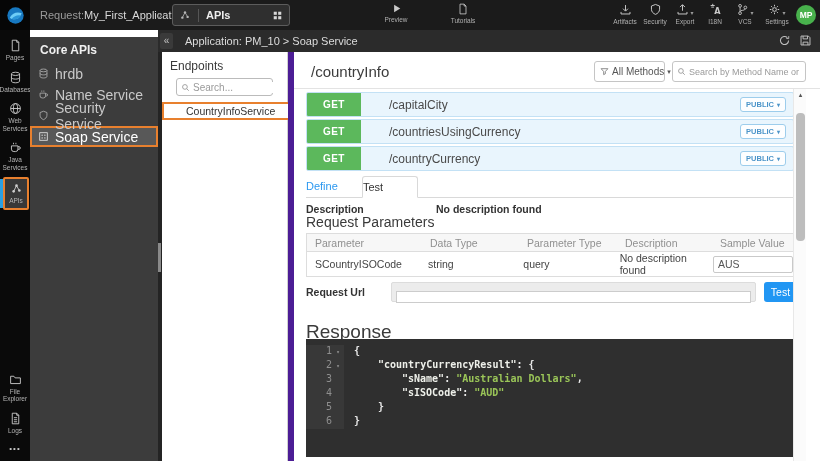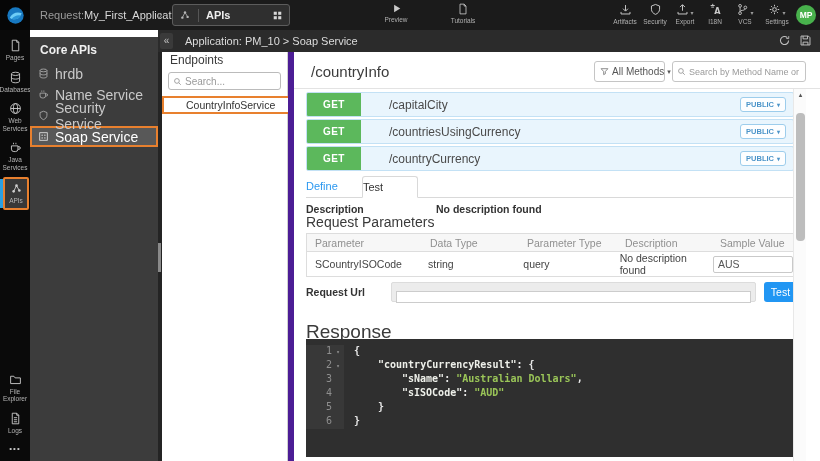--- a/index.html
+++ b/index.html
@@ -58,22 +58,22 @@
   
   .appbar { position:absolute; left:158px; top:30px; width:662px; height:22px; background:#2b2b2b; }
   .collapse-btn { position:absolute; left:2px; top:3px; width:13px; height:16px; background:#3a3a3a;
     color:#c5c5c5; font-size:10px; line-height:15px; text-align:center; border-radius:2px; cursor:pointer; }
   .appbar .title { position:absolute; left:27px; top:0; height:22px; line-height:22px; font-size:11px; color:#dcdcdc; }
   .appbar .acts { position:absolute; right:8px; top:4px; display:flex; gap:8px; color:#c0c0c0; }
 
   
   .endpoints { position:absolute; left:162px; top:52px; width:126px; height:409px; background:#fff;
     border-right:1px solid #d0d0d0; }
-  .ep-title { padding:1px 8px 4px; font-size:12px; color:#3a3a3a; }
-  .ep-search { margin:1px 6px 0; height:18px; border:1px solid #bbb; border-radius:3px; background:#fff;
+  .ep-title { padding:7px 8px 4px; font-size:12px; color:#3a3a3a; }
+  .ep-search { margin:1px 14px 0; height:18px; border:1px solid #bbb; border-radius:3px; background:#fff;
     display:flex; align-items:center; padding:0 4px; color:#999; }
   .ep-search input { border:none; outline:none; width:90px; font-size:10px; color:#555;
     font-family:"Liberation Sans",sans-serif; margin-left:3px; }
   .ep-search input::placeholder { color:#9a9a9a; }
   .ep-item-row { margin-top:6px; display:flex; align-items:stretch; cursor:pointer; }
   .ep-item-row .blue-bar { width:3px; background:#2ba6e8; }
   .ep-item { border:2px solid #e8802e; background:#fff; padding:1px 22px; font-size:10.5px; color:#333; }
 
   
   .main { position:absolute; left:288px; top:52px; width:532px; height:454px; background:#fff; border-left:6px solid #4c1d95; }

